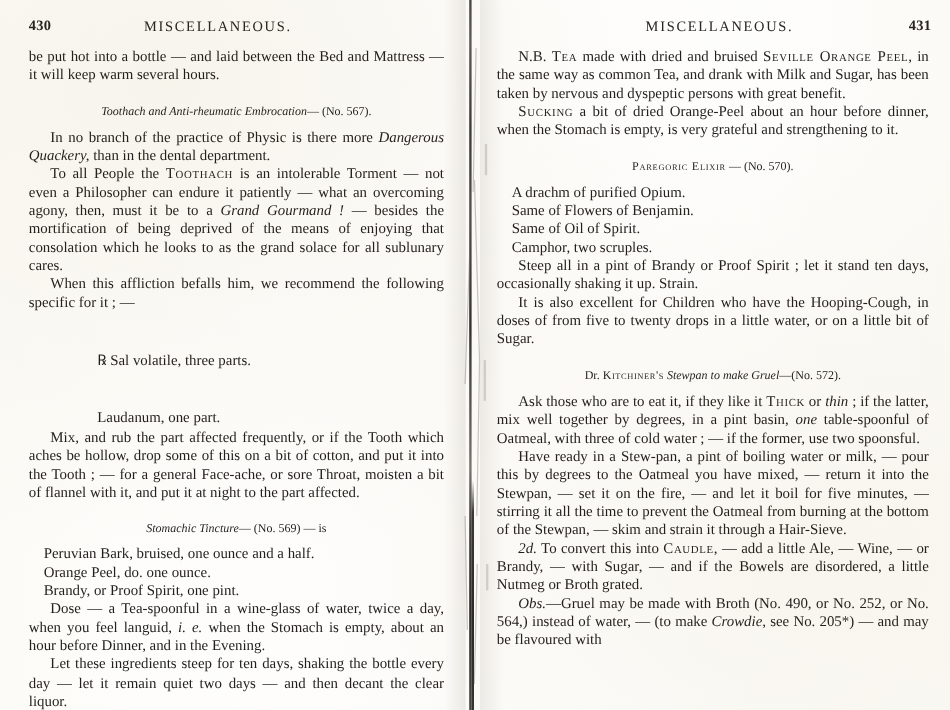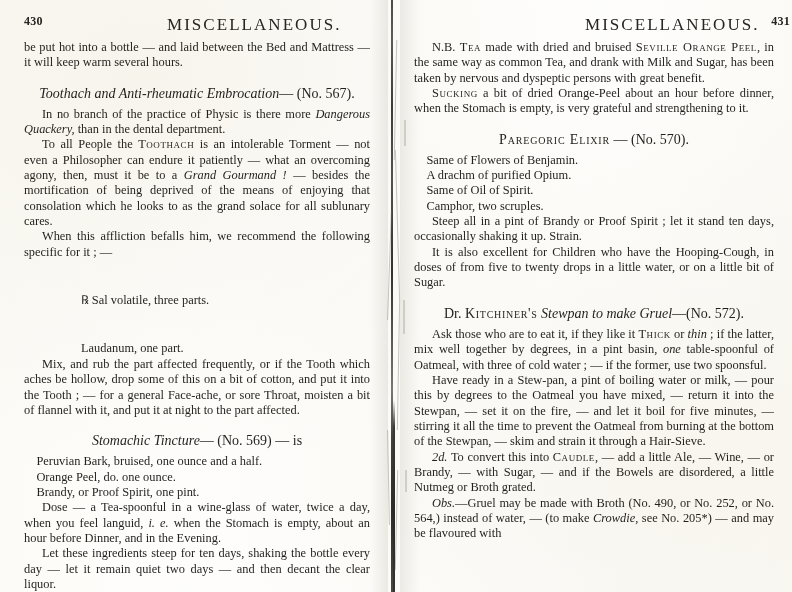--- a/index.html
+++ b/index.html
@@ -49,29 +49,28 @@
   }
   .runhead .folio {
     position: absolute;
     top: 0;
     font-size: 12px;
     font-weight: bold;
     letter-spacing: 0.02em;
     color: #262320;
   }
   #left-page .runhead .folio  { left: 24px; }
-  #right-page .runhead .folio { right: 2px; }
+  #right-page .runhead .folio { right: 16px; }
   .runhead .rh-title {
     position: absolute;
     top: 1px;
     font-variant: small-caps;
-    font-size: 17px;
+    font-size: 12px;
     letter-spacing: 0.12em;
     color: #272421;
-    margin-left: 47px;
   }
   #left-page .runhead .rh-title  { left: 120px; }
   #right-page .runhead .rh-title { left: 138px; }
 
   
   .body-text {
     position: absolute;
     top: 40px;
     font-size: 12.4px;
     line-height: 15.35px;
@@ -86,21 +85,21 @@
     margin: 0;
     text-indent: 1.45em;
   }
   p.para.noindent { text-indent: 0; }
 
   
   .rx-head {
     margin: 9px 0 6px 0;
     text-align: center;
     font-style: italic;
-    font-size: 14px;
+    font-size: 10px;
     line-height: 15px;
     text-indent: 0;
   }
   .rx-head.upright { font-style: normal; }
   .rx-head .sc {
     font-variant: small-caps;
     font-style: normal;
     letter-spacing: 0.05em;
   }
   .rx-head .sc-ital {
@@ -269,22 +268,22 @@
         <p class="para"><span>N.B.  </span><span class="sc">Tea</span><span> made with dried and bruised </span><span class="sc">Seville Orange Peel</span><span>, in the same way as common Tea, and drank with Milk and Sugar, has been taken by nervous and dyspeptic persons with great benefit.</span></p>
 
         <p class="para"><span class="sc">Sucking</span><span> a bit of dried Orange-Peel about an hour before dinner, when the Stomach is empty, is very grateful and strengthening to it.</span></p>
 
         <div class="spacer-sm"></div>
 
         <p class="rx-head upright">
           <span class="sc-ital">Paregoric Elixir</span><span> — (No. 570).</span>
         </p>
 
+        <p class="ingredient">A drachm of purified Opium.</p>
         <p class="ingredient">Same of Flowers of Benjamin.</p>
-        <p class="ingredient">A drachm of purified Opium.</p>
         <p class="ingredient">Same of Oil of Spirit.</p>
         <p class="ingredient">Camphor, two scruples.</p>
 
         <p class="para">Steep all in a pint of Brandy or Proof Spirit ; let it stand ten days, occasionally shaking it up.    Strain.</p>
 
 
         <p class="para">It is also excellent for Children who have the Hooping-Cough, in doses of from five to twenty drops in a little water, or on a little bit of Sugar.</p>
 
         <div class="spacer-sm"></div>
 

